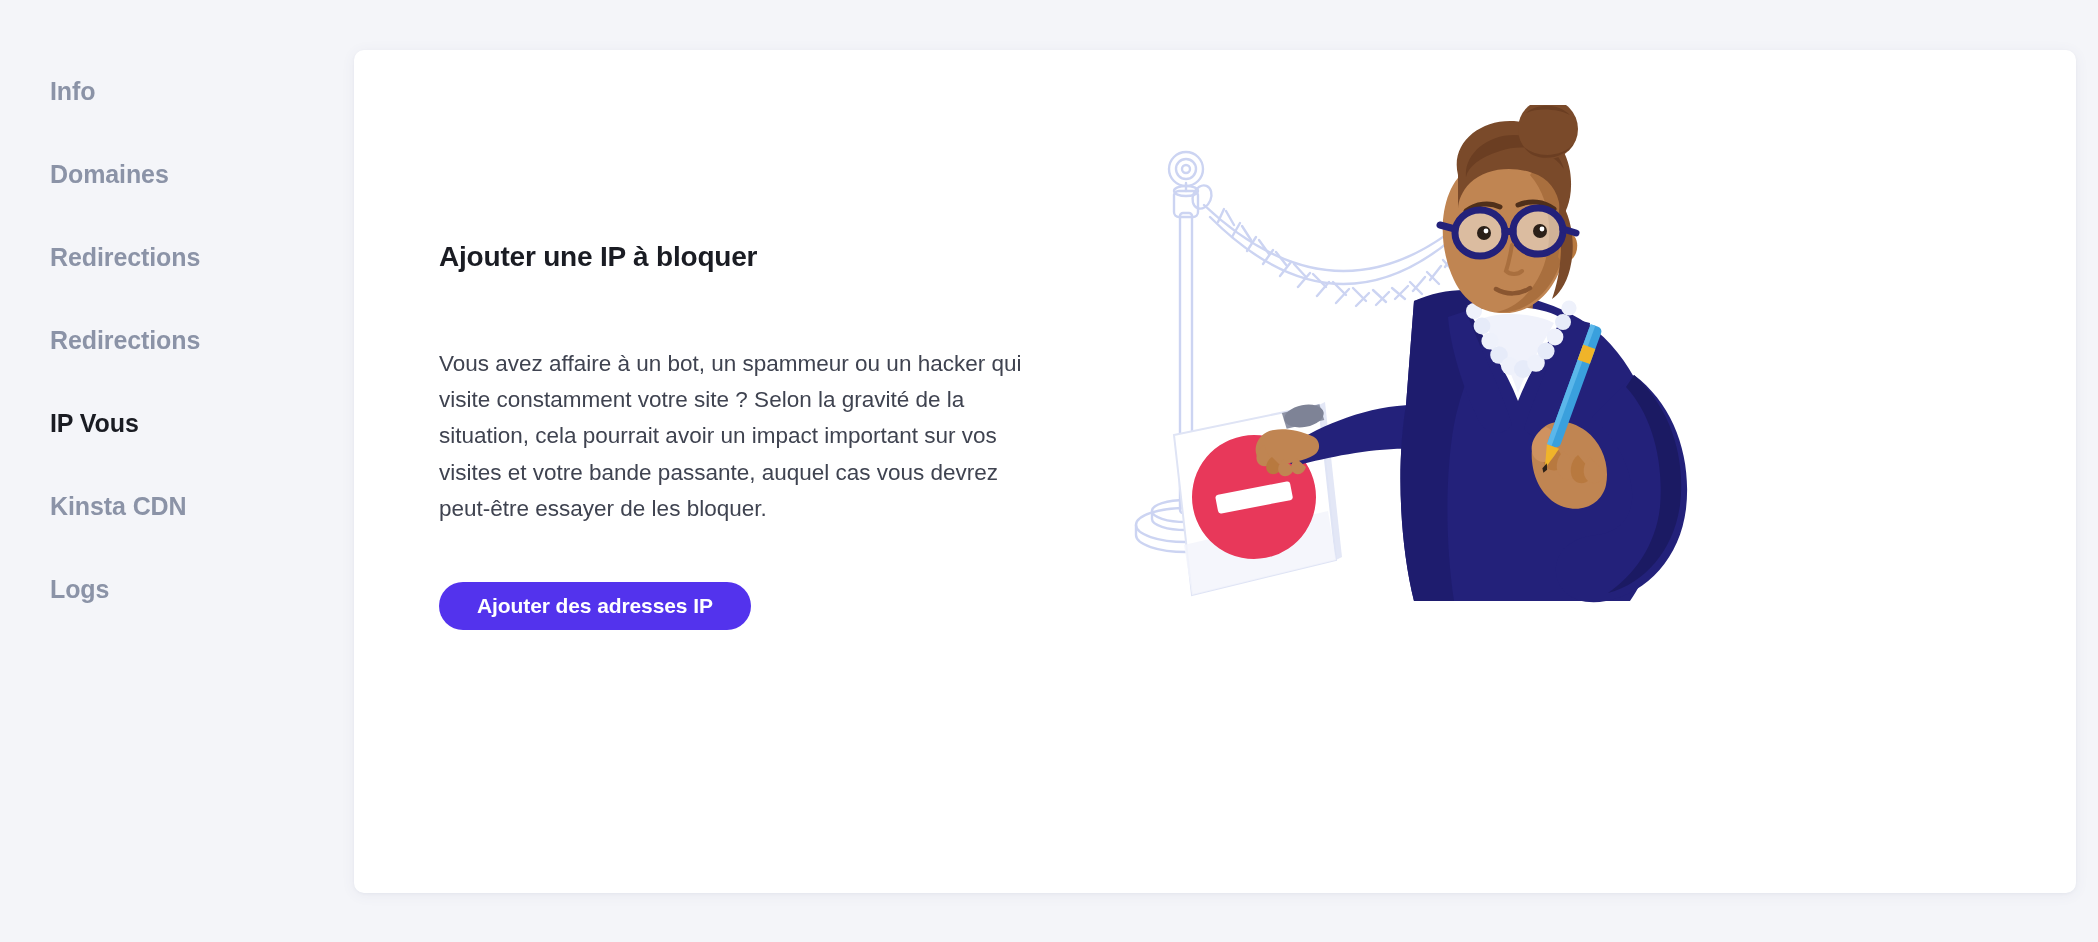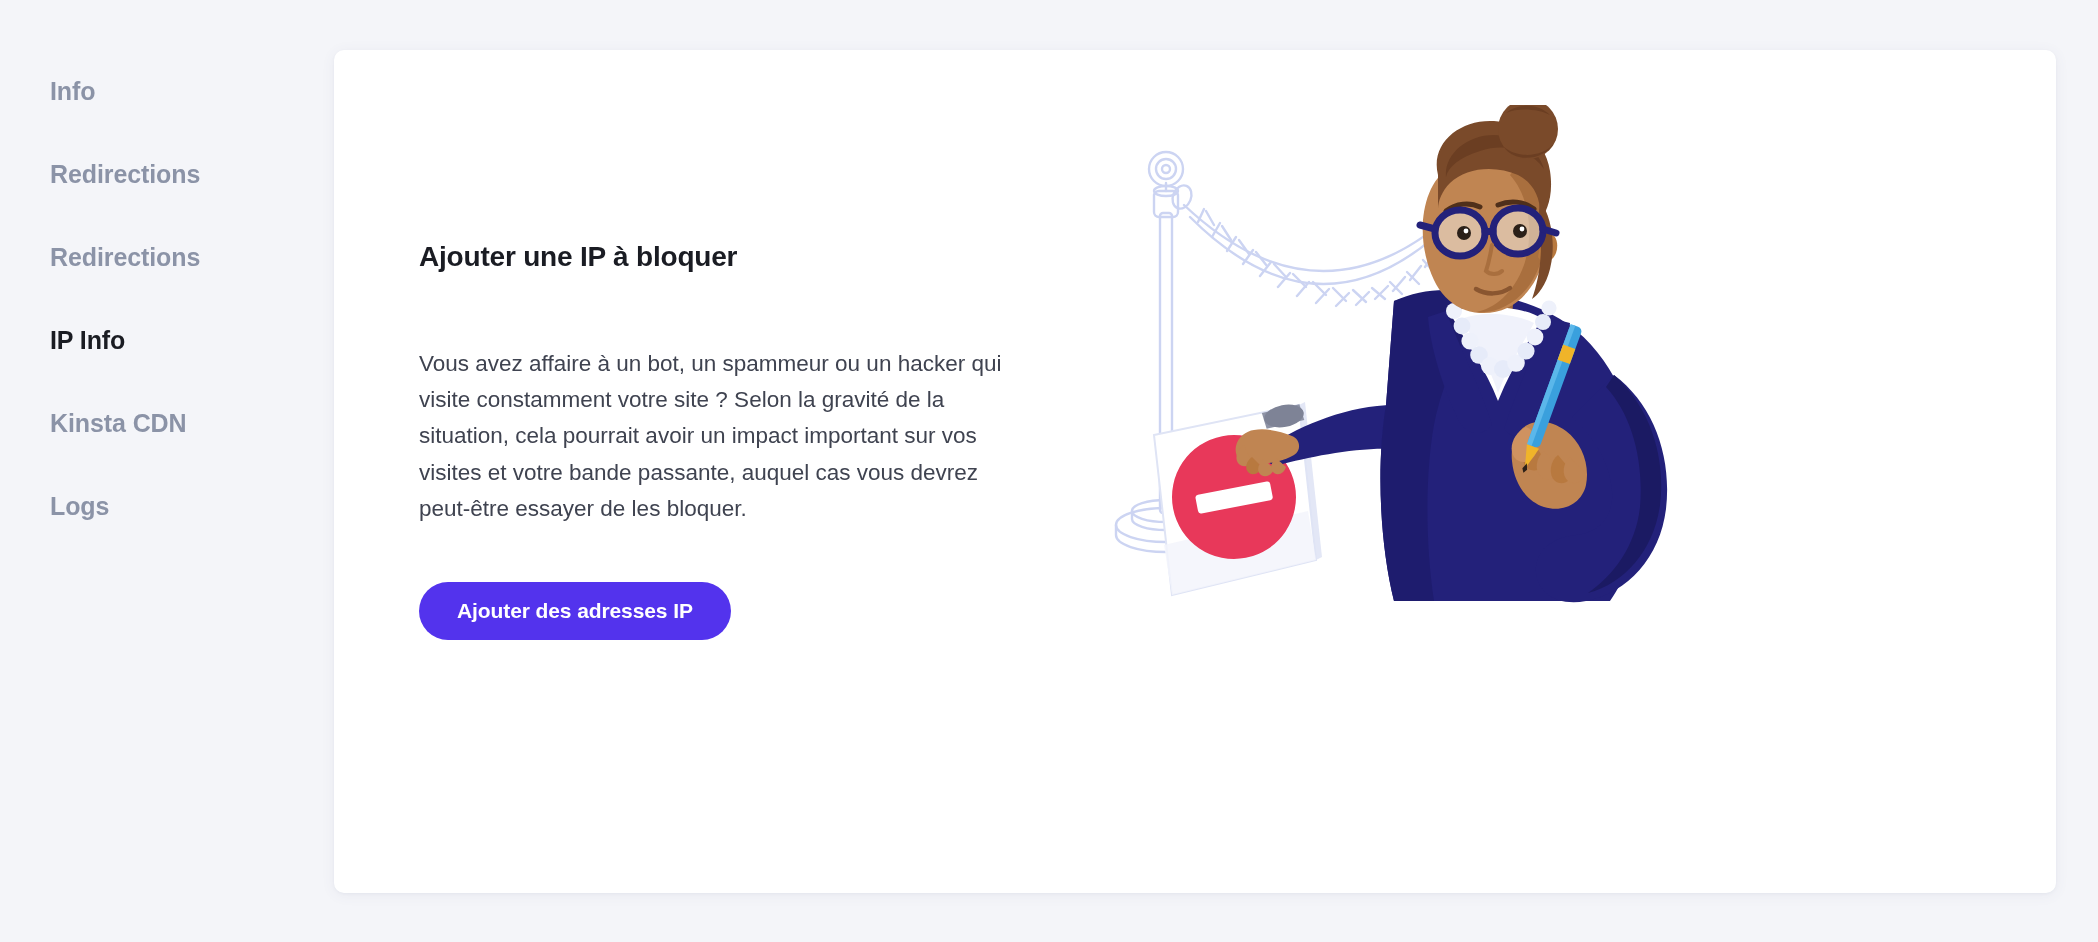--- a/index.html
+++ b/index.html
@@ -52,21 +52,21 @@
     white-space: nowrap;
   }
 
   .nav-item.active {
     color: #1a1c23;
   }
 
   
   .card {
     position: absolute;
-    left: 334px;
+    left: 354px;
     top: 50px;
     width: 1722px;
     height: 843px;
     background: #ffffff;
     border-radius: 10px;
     box-shadow: 0 2px 14px rgba(80, 90, 130, 0.07),
                 0 1px 3px rgba(80, 90, 130, 0.05);
     overflow: hidden;
   }
 
@@ -101,21 +101,21 @@
     color: #3f4350;
     width: 608px;
     font-weight: 400;
   }
 
   .cta-button {
     margin-top: 54px;
     display: inline-flex;
     align-items: center;
     justify-content: center;
-    height: 58px;
+    height: 48px;
     padding: 0 38px;
     background: #5333ed;
     color: #ffffff;
     font-size: 21px;
     font-weight: 700;
     border: none;
     border-radius: 29px;
     cursor: pointer;
     letter-spacing: -0.1px;
     font-family: inherit;
@@ -136,27 +136,30 @@
 <body>
 
 <div class="app">
 
   <nav class="sidebar">
     <ul class="nav-list">
       <li class="nav-item">
         <span>Info</span>
       </li>
       <li class="nav-item">
+        <span>Domaines</span>
+      </li>
+      <li class="nav-item">
         <span>Redirections</span>
       </li>
       <li class="nav-item">
         <span>Redirections</span>
       </li>
       <li class="nav-item active">
-        <span>IP Info</span>
+        <span>IP Vous</span>
       </li>
       <li class="nav-item">
         <span>Kinsta CDN</span>
       </li>
       <li class="nav-item">
         <span>Logs</span>
       </li>
     </ul>
   </nav>
 

